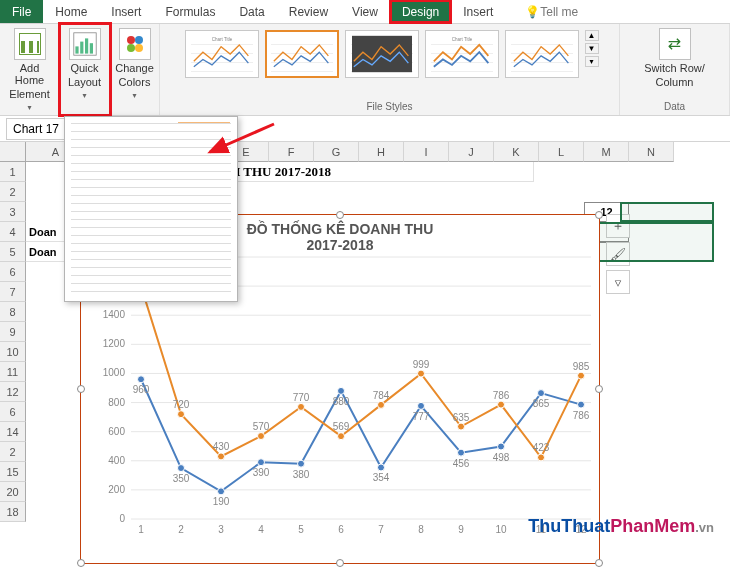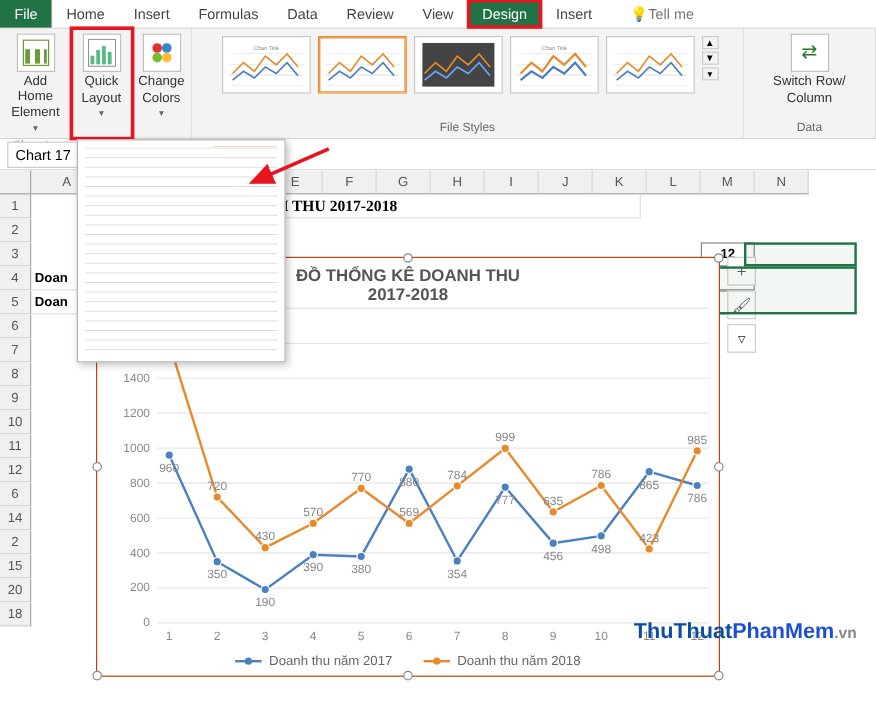--- a/index.html
+++ b/index.html
@@ -35,21 +35,21 @@
 .chart-handle{position:absolute;width:8px;height:8px;background:#fff;border:1px solid #888;border-radius:50%;}
 .chart-title{text-align:center;font-size:14px;font-weight:600;color:#555;padding:6px 0 2px 0;}
 .plot{position:absolute;top:42px;left:50px;right:10px;bottom:46px;}
 .legend{position:absolute;bottom:6px;left:0;right:0;display:flex;justify-content:center;gap:26px;font-size:11px;color:#666;}
 .legend-item{display:flex;align-items:center;gap:6px;}
 .legend-mark{width:22px;height:2px;position:relative;}
 .legend-mark::after{content:'';position:absolute;width:6px;height:6px;border-radius:50%;top:-2px;left:8px;}
 .sidebtn{position:absolute;width:24px;height:24px;background:#fff;border:1px solid #ccc;display:flex;align-items:center;justify-content:center;font-size:13px;color:#555;cursor:pointer;}
 .watermark{position:absolute;bottom:48px;right:16px;font-size:18px;font-weight:700;z-index:60;}
 .wm1{color:#0a4ea3;}
-.wm2{color:#1d4ed8;}
+.wm2{color:#be185d;}
 .wm3{color:#888;font-size:13px;font-weight:600;}
 
 .ico-chart{background:linear-gradient(#fff,#fff);}
 .ico-chart::before{content:'';position:absolute;inset:4px;border:1px solid #6a9c3a;}
 .ico-chart::after{content:'';position:absolute;left:6px;right:6px;bottom:6px;height:12px;background:repeating-linear-gradient(90deg,#6a9c3a 0 4px,transparent 4px 8px);}
 .ico-switchcol::before{content:'⇄';font-size:16px;color:#2a7a2a;}
 .thumb-lines::before,.gallery-item::before{content:'';position:absolute;inset:6px;background:
   linear-gradient(#ddd 1px,transparent 1px) 0 0/100% 8px,
   #fff;}
 .style-thumb::before{content:'';position:absolute;inset:5px;background:
@@ -327,34 +327,20 @@
           <text x="290" y="110.58999999999997" font-size="10" fill="#888" text-anchor="middle">999</text>
           <circle cx="330" cy="169.57222222222222" r="3.5" fill="#e88a2a" stroke="#fff" stroke-width="1"></circle>
           <text x="330" y="163.57222222222222" font-size="10" fill="#888" text-anchor="middle">635</text>
           <circle cx="370" cy="147.59333333333333" r="3.5" fill="#e88a2a" stroke="#fff" stroke-width="1"></circle>
           <text x="370" y="141.59333333333333" font-size="10" fill="#888" text-anchor="middle">786</text>
           <circle cx="410" cy="200.43" r="3.5" fill="#e88a2a" stroke="#fff" stroke-width="1"></circle>
           <text x="410" y="194.43" font-size="10" fill="#888" text-anchor="middle">423</text>
           <circle cx="450" cy="118.62777777777777" r="3.5" fill="#e88a2a" stroke="#fff" stroke-width="1"></circle>
           <text x="450" y="112.62777777777777" font-size="10" fill="#888" text-anchor="middle">985</text>
         </svg></div>
-    <div class="legend">
-      <div class="legend-item">
-        <span class="legend-mark" style="background:#4a7fc0">
-            <span style="position:absolute;width:6px;height:6px;border-radius:50%;background:#4a7fc0;top:-2px;left:8px"></span>
-          </span>
-        <span>Doanh thu năm 2017</span>
-      </div>
-      <div class="legend-item">
-        <span class="legend-mark" style="background:#e88a2a">
-            <span style="position:absolute;width:6px;height:6px;border-radius:50%;background:#e88a2a;top:-2px;left:8px"></span>
-          </span>
-        <span>Doanh thu năm 2018</span>
-      </div>
-    </div>
   </div>
 
   <div class="sidebtn" style="top:72px;left:606px">
       <span>＋</span>
     </div>
   <div class="sidebtn" style="top:100px;left:606px">
       <span>🖌</span>
     </div>
   <div class="sidebtn" style="top:128px;left:606px">
       <span>▿</span>

